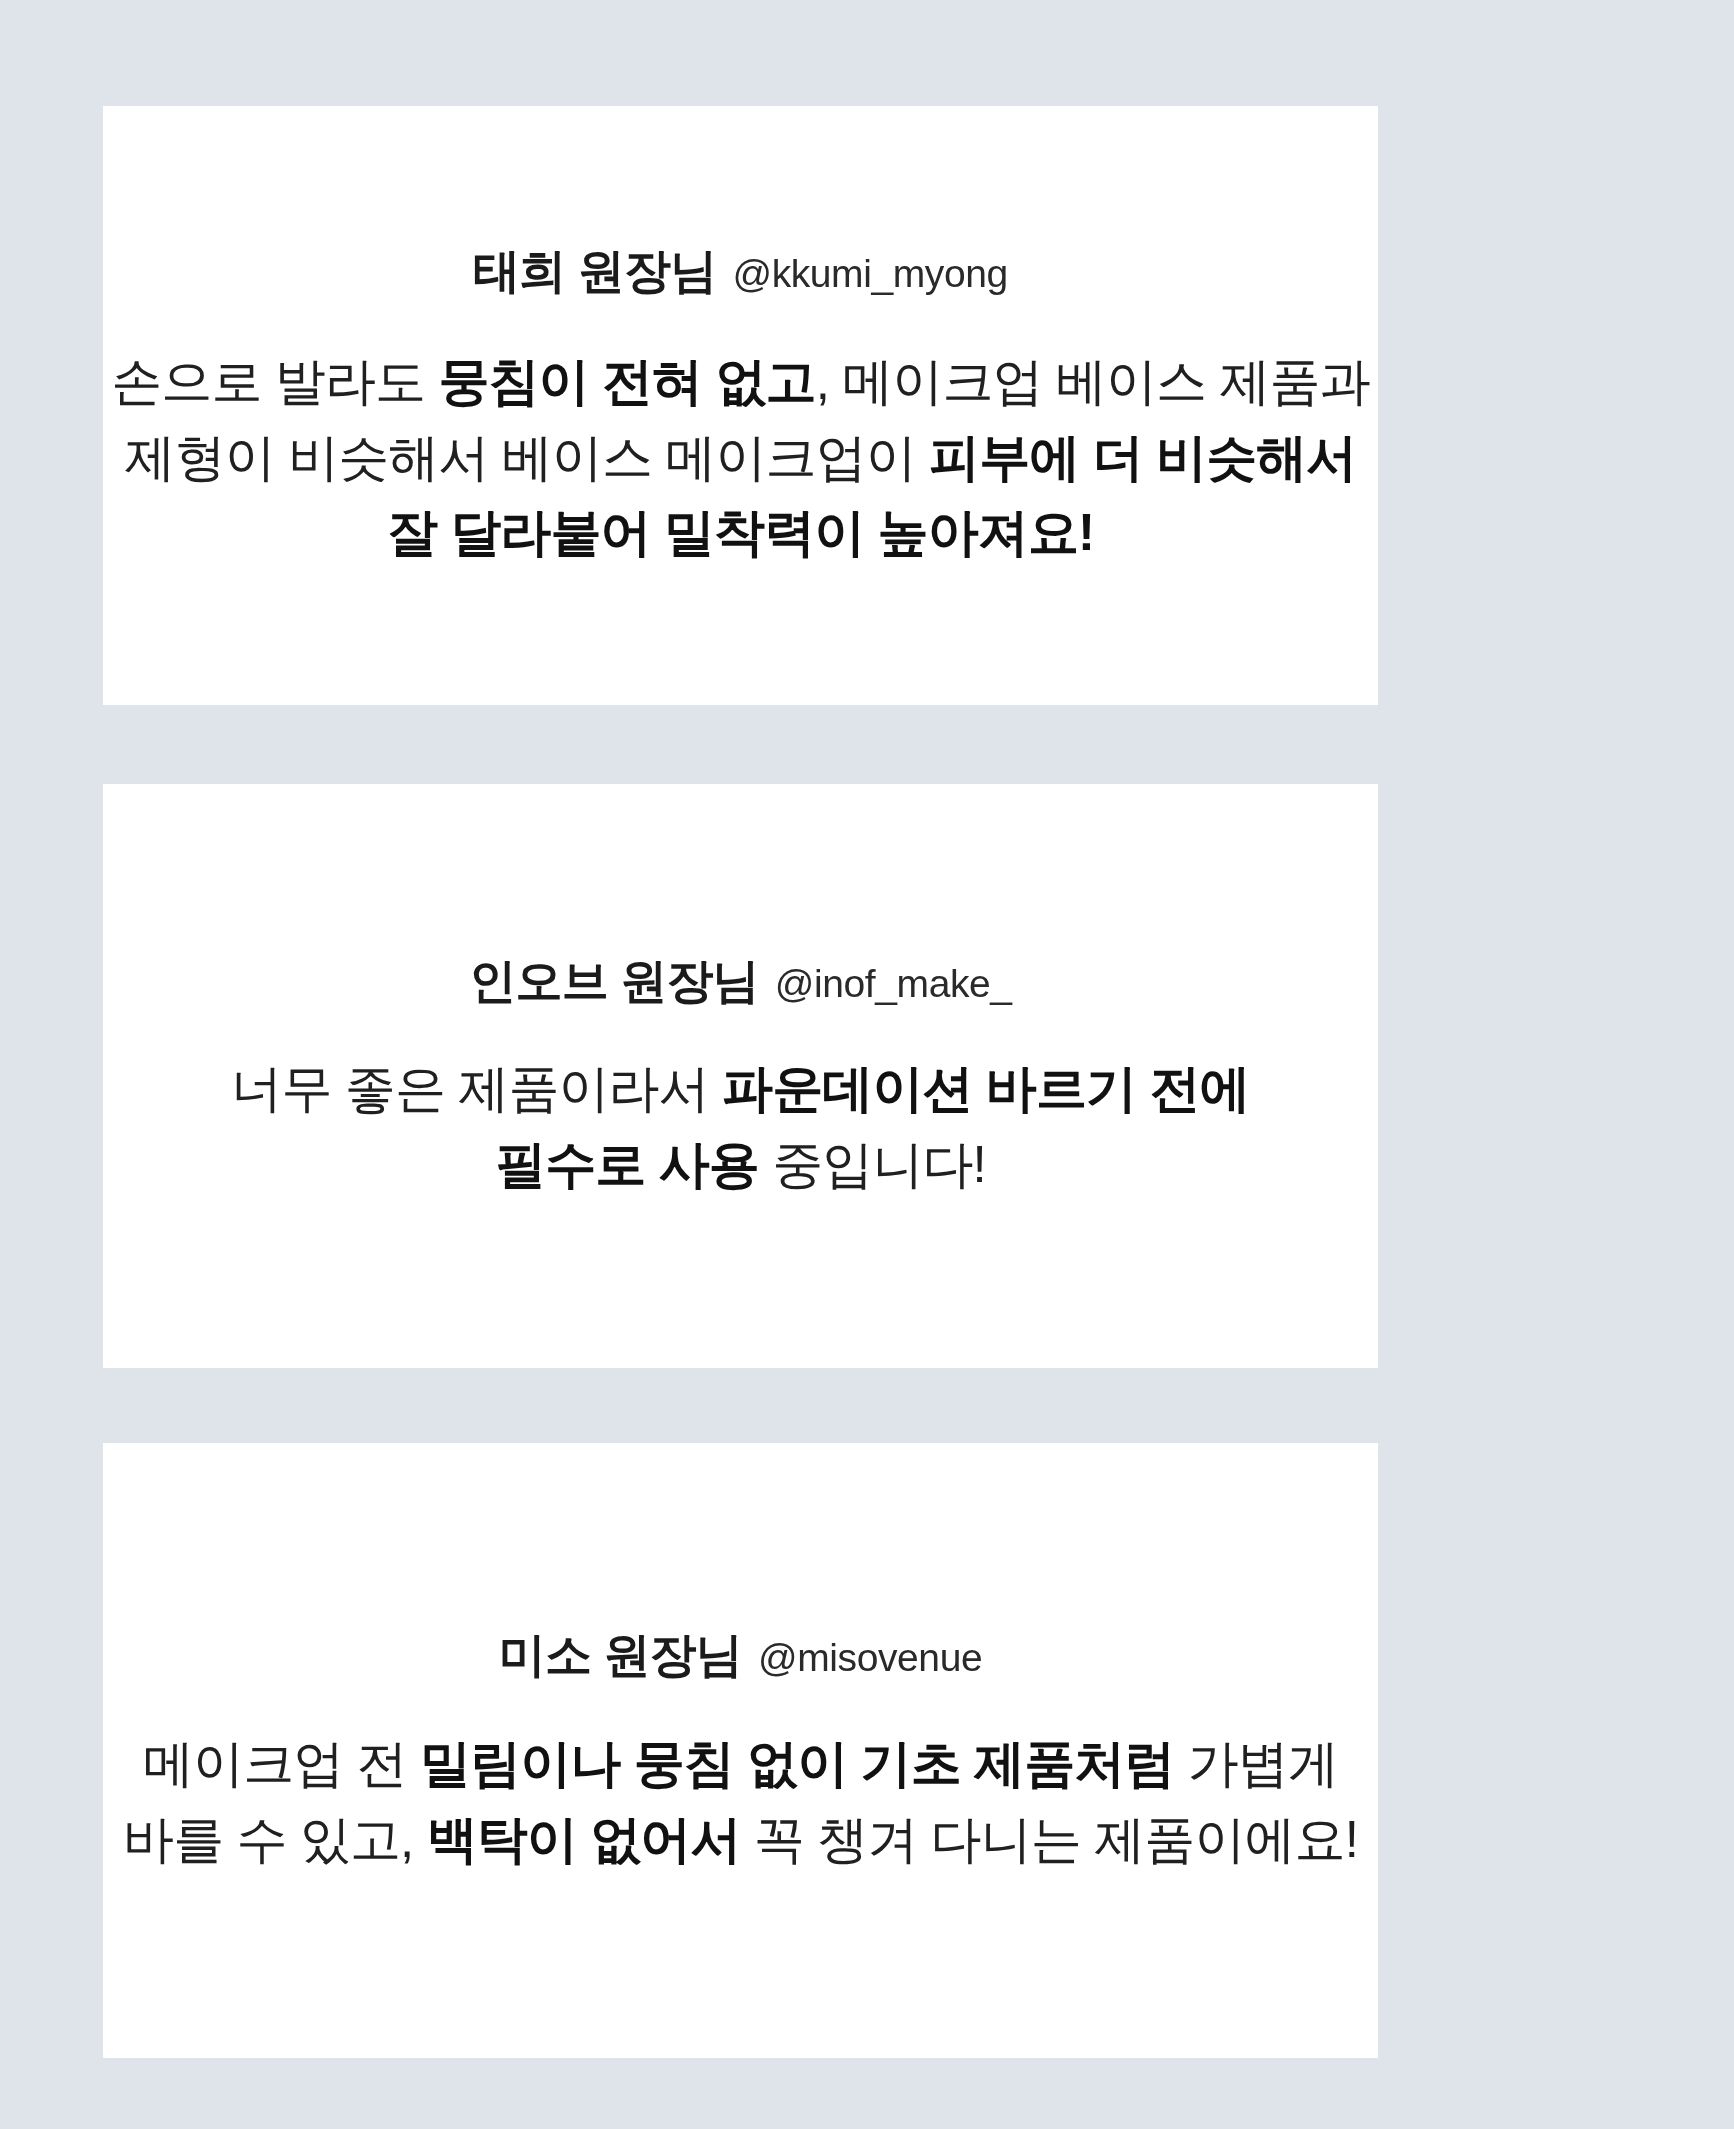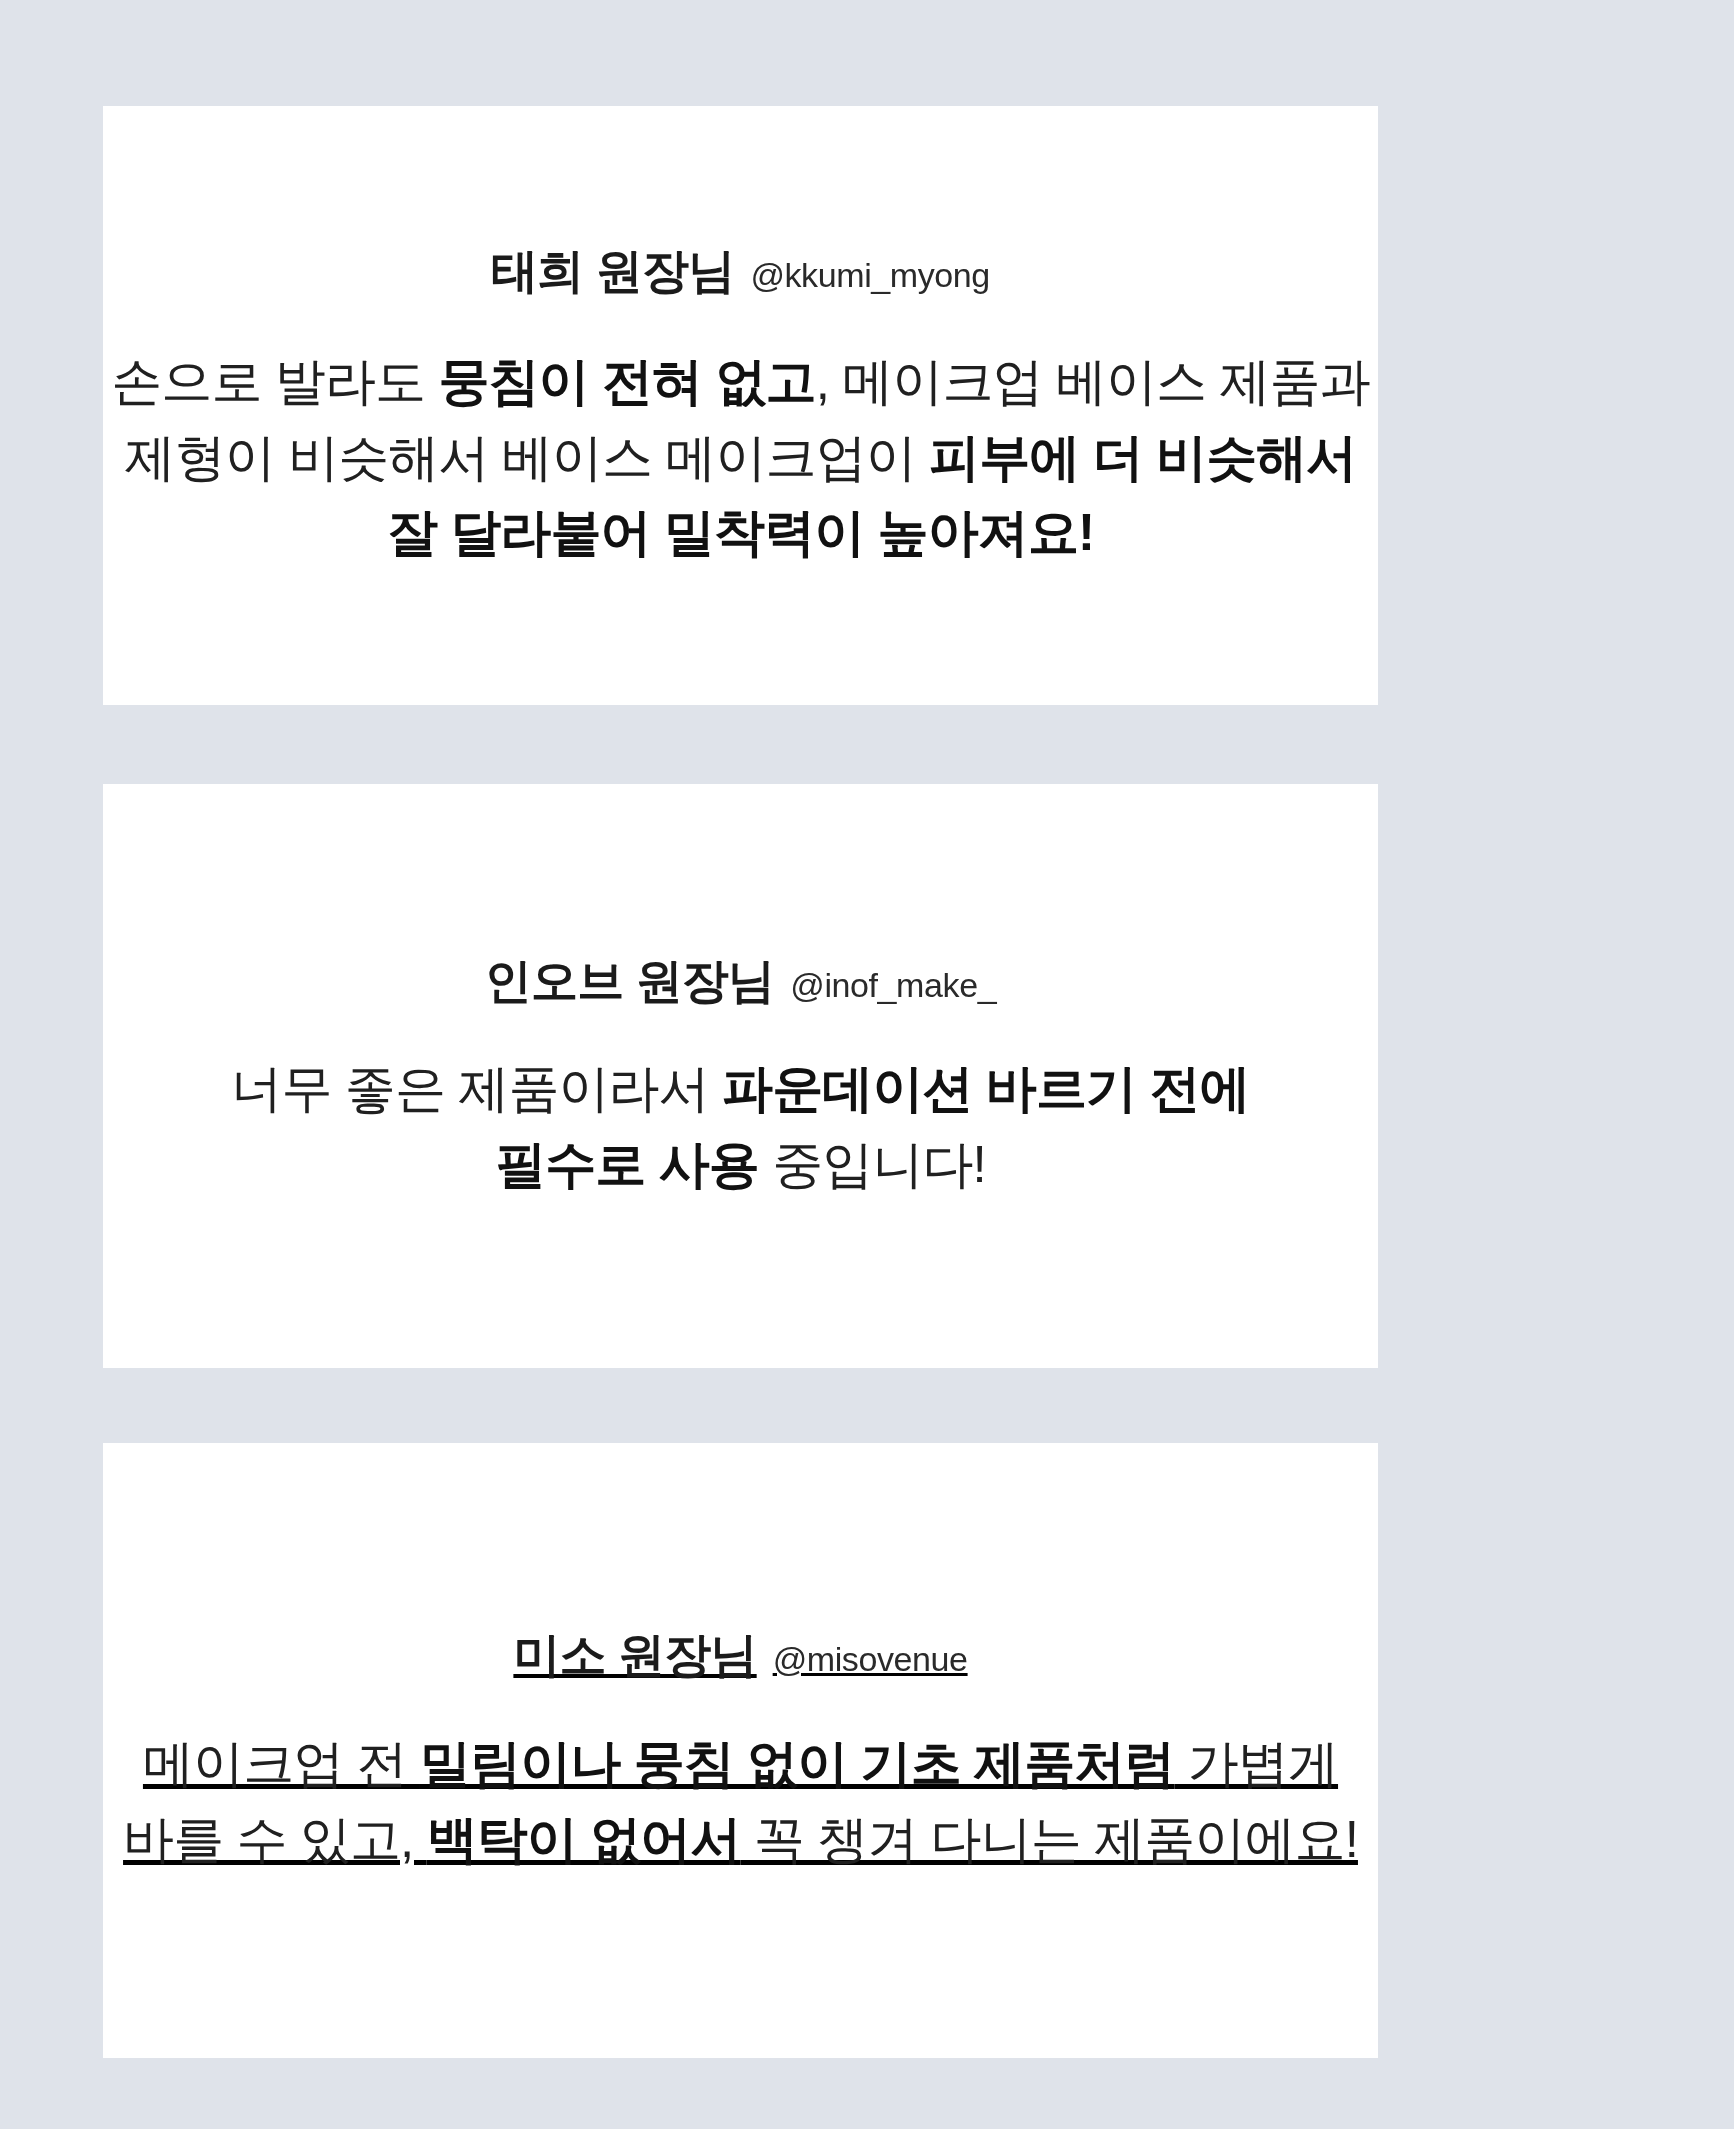--- a/index.html
+++ b/index.html
@@ -27,41 +27,41 @@
     width: 100%;
     box-sizing: border-box;
     display: flex;
     flex-direction: column;
     align-items: center;
     justify-content: center;
     text-align: center;
   }
   .card-1 { margin-top: 106px; height: 599px; }
   .card-2 { margin-top: 79px; height: 584px; }
-  .card-3 { margin-top: 75px; height: 615px; text-decoration: underline; }
+  .card-3 { margin-top: 75px; height: 615px; }
 
   .card-head {
     display: flex;
     align-items: baseline;
     justify-content: center;
     gap: 16px;
     margin-bottom: 38px;
   }
   .card-1 .card-head { margin-bottom: 41px; }
   .card-2 .card-head { }
   .card-3 .card-head { margin-bottom: 39px; }
 
   .name {
     font-size: 47px;
     font-weight: 700;
     color: #1b1b1b;
     letter-spacing: -0.8px;
   }
   .handle {
-    font-size: 34px;
+    font-size: 39px;
     font-weight: 400;
     color: #2a2a2a;
     letter-spacing: -0.4px;
   }
   .body-text {
     font-size: 51px;
     line-height: 1.48;
     color: #202020;
     letter-spacing: -0.9px;
     font-weight: 400;

